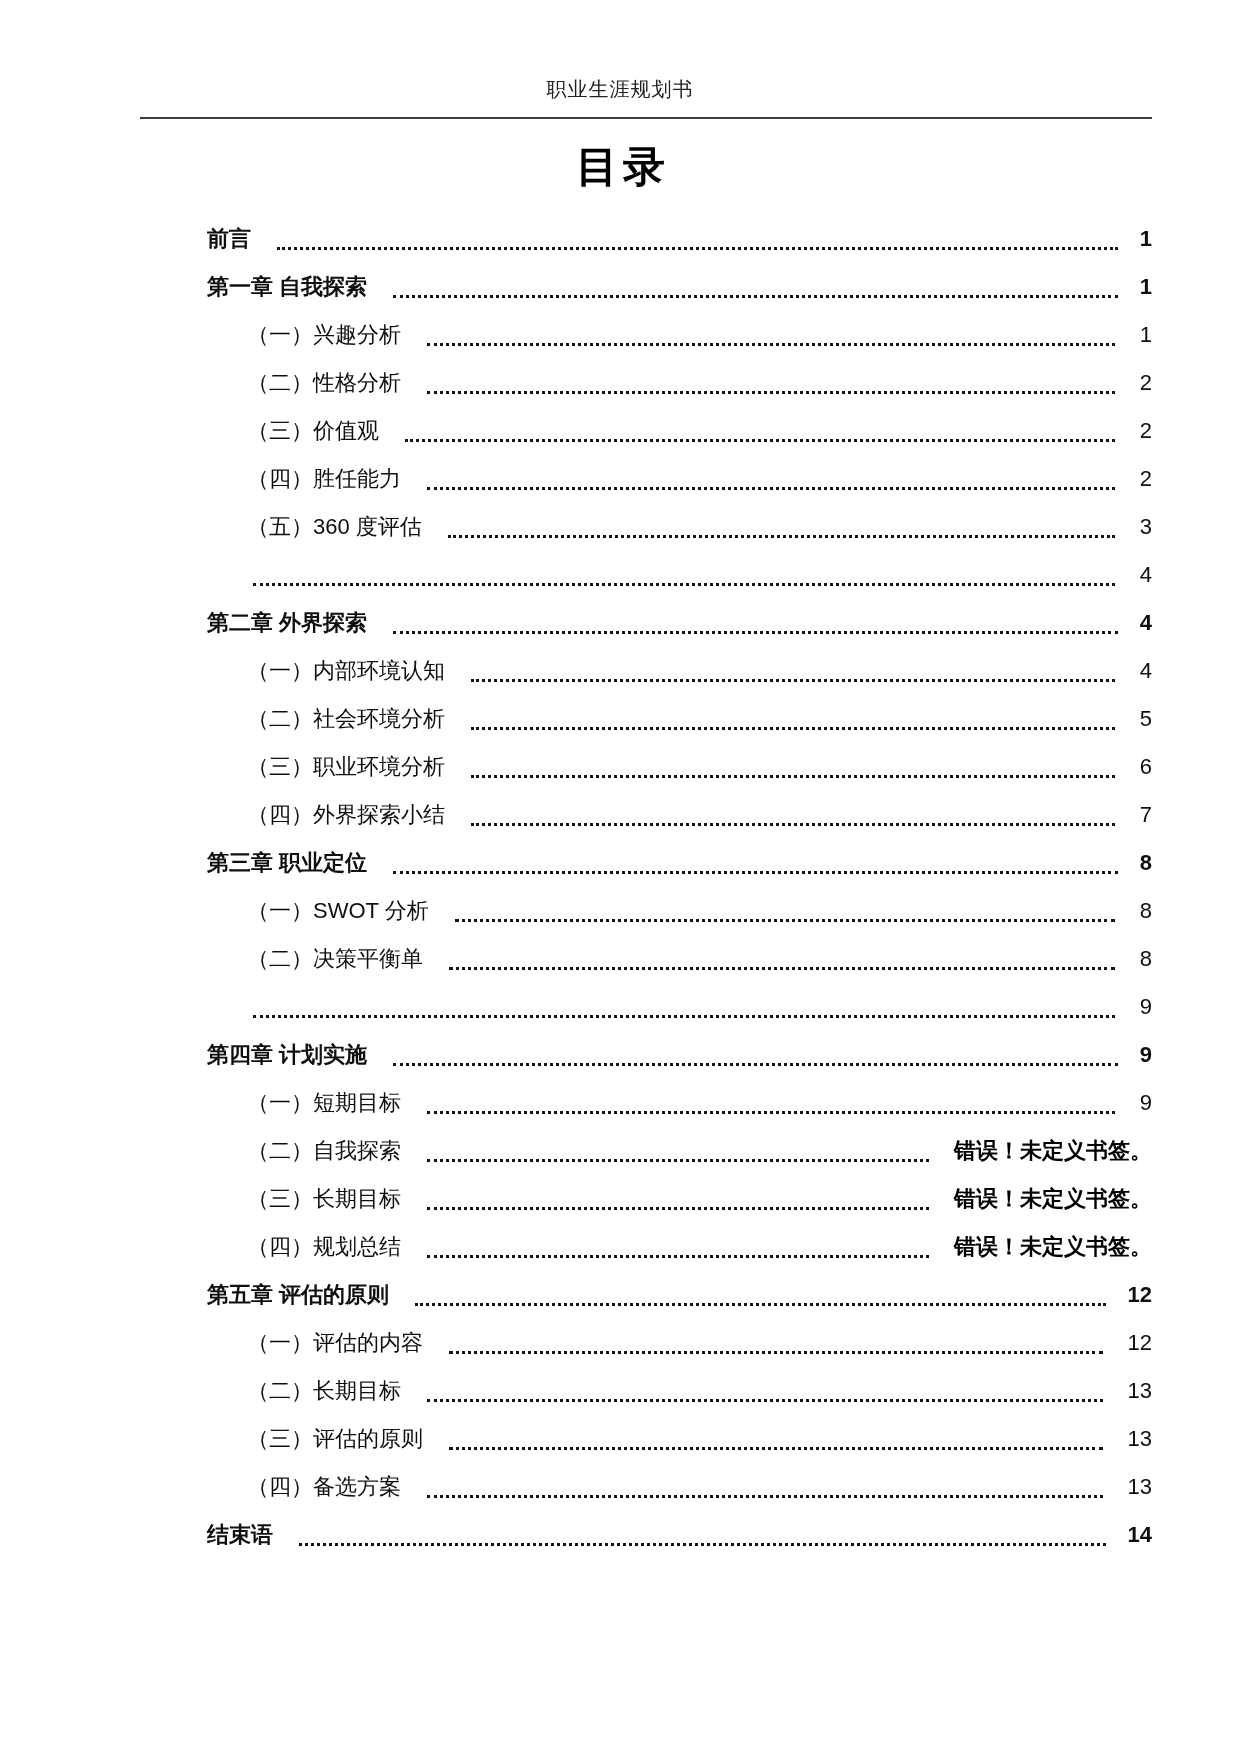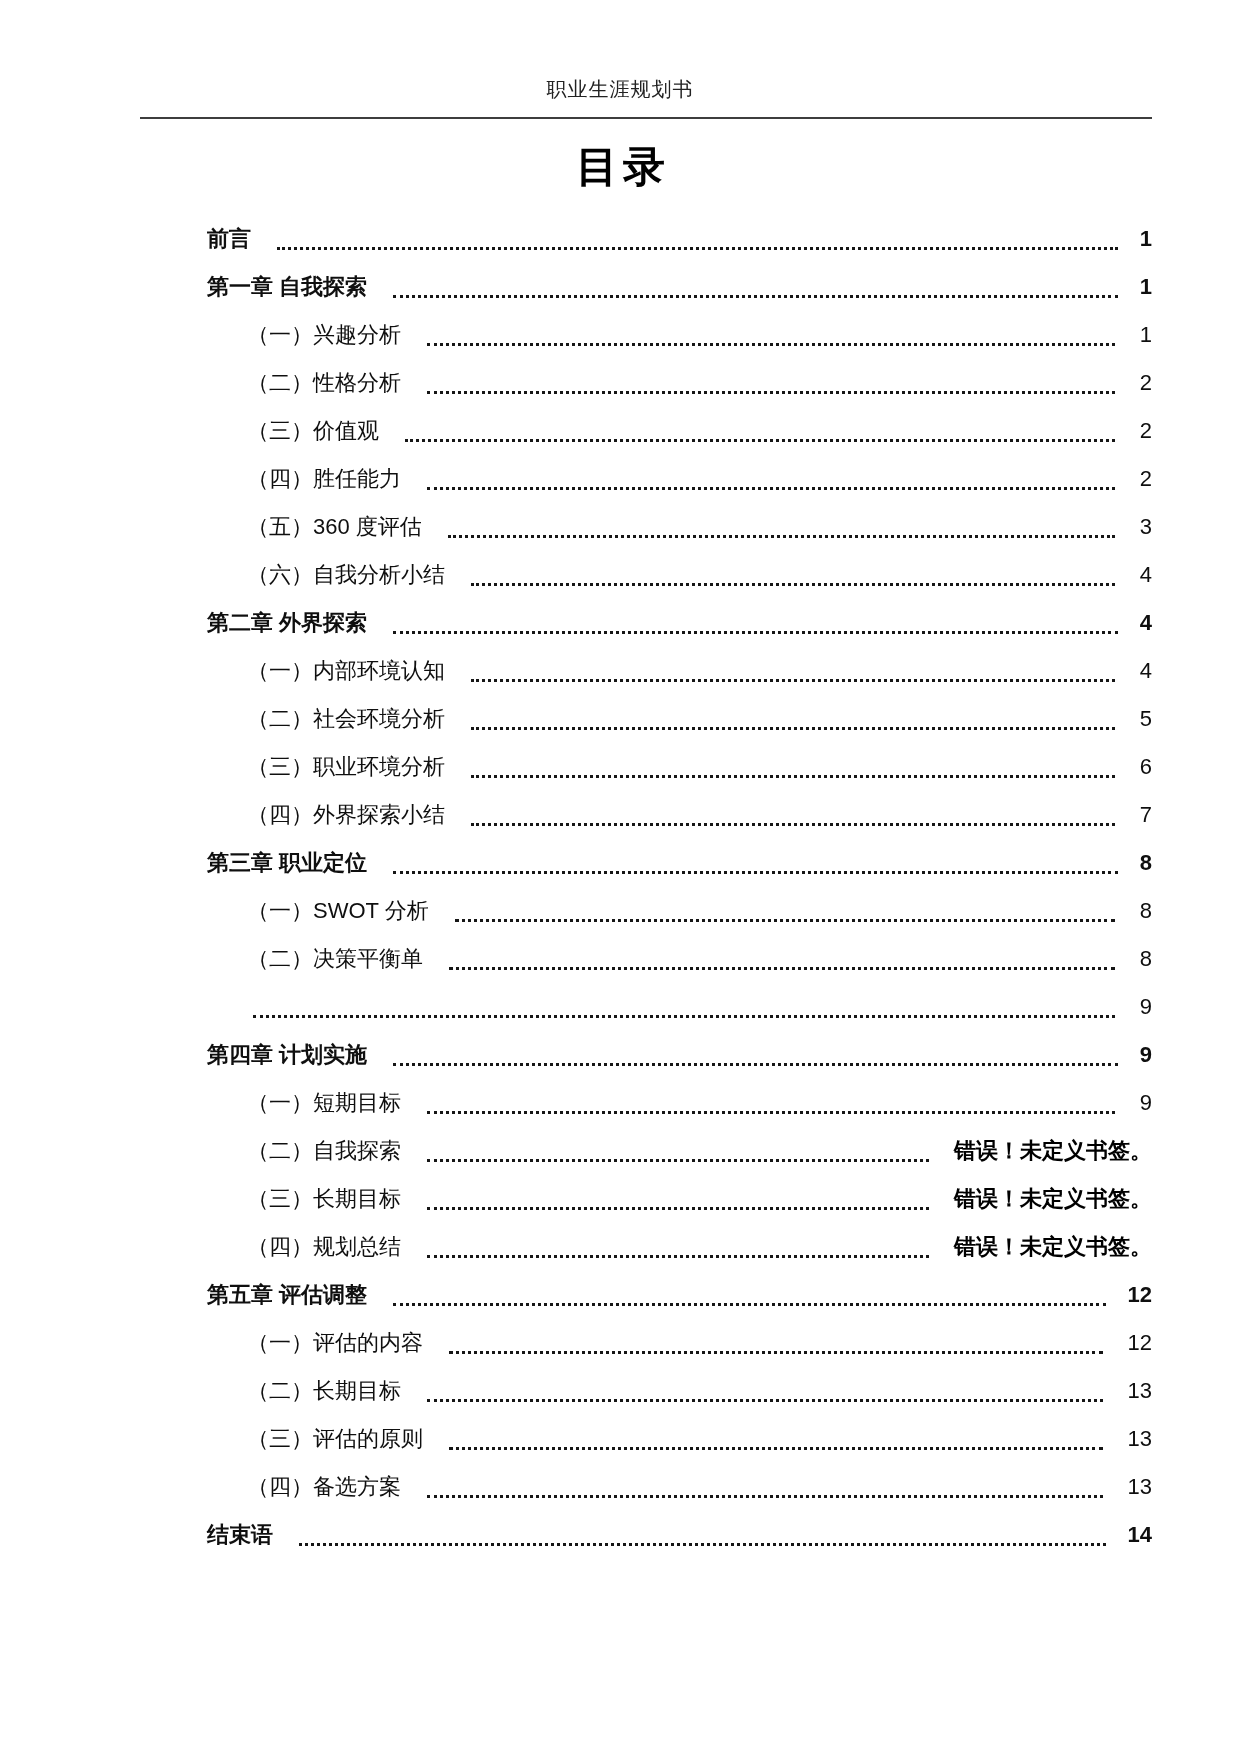--- a/index.html
+++ b/index.html
@@ -125,21 +125,20 @@
         <span class="toc-label">（四）胜任能力</span>
         <span class="toc-leader"></span>
         <span class="toc-pagenum">2</span>
       </li>
       <li class="toc-row sub">
         <span class="toc-label">（五）360 度评估</span>
         <span class="toc-leader"></span>
         <span class="toc-pagenum">3</span>
       </li>
       <li class="toc-row sub">
-        <span class="toc-label">（六）自我分析小结</span>
         <span class="toc-leader"></span>
         <span class="toc-pagenum">4</span>
       </li>
       <li class="toc-row chapter">
         <span class="toc-label">第二章 外界探索</span>
         <span class="toc-leader"></span>
         <span class="toc-pagenum">4</span>
       </li>
       <li class="toc-row sub">
         <span class="toc-label">（一）内部环境认知</span>
@@ -199,21 +198,21 @@
         <span class="toc-label">（三）长期目标</span>
         <span class="toc-leader"></span>
         <span class="toc-pagenum error">错误！未定义书签。</span>
       </li>
       <li class="toc-row sub">
         <span class="toc-label">（四）规划总结</span>
         <span class="toc-leader"></span>
         <span class="toc-pagenum error">错误！未定义书签。</span>
       </li>
       <li class="toc-row chapter">
-        <span class="toc-label">第五章 评估调整</span>
+        <span class="toc-label">第五章 评估的原则</span>
         <span class="toc-leader"></span>
         <span class="toc-pagenum">12</span>
       </li>
       <li class="toc-row sub">
         <span class="toc-label">（一）评估的内容</span>
         <span class="toc-leader"></span>
         <span class="toc-pagenum">12</span>
       </li>
       <li class="toc-row sub">
         <span class="toc-label">（二）长期目标</span>

